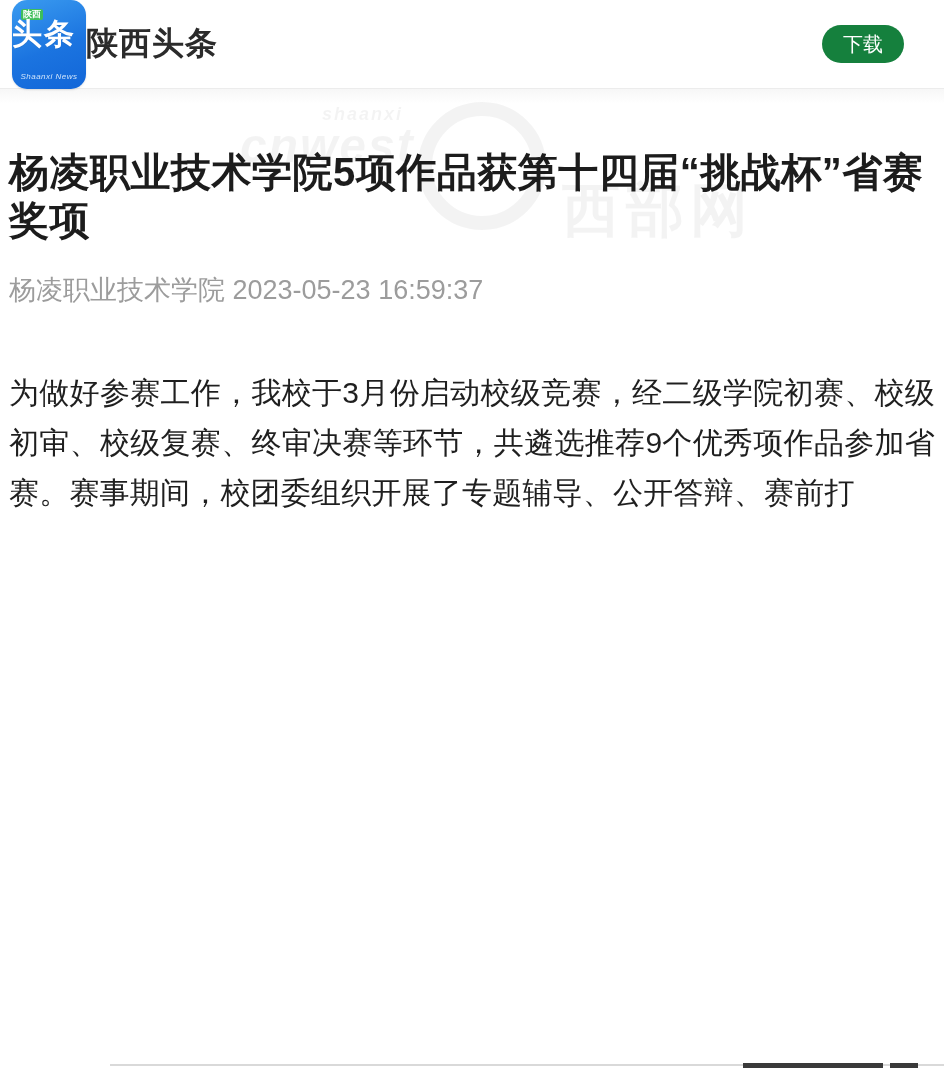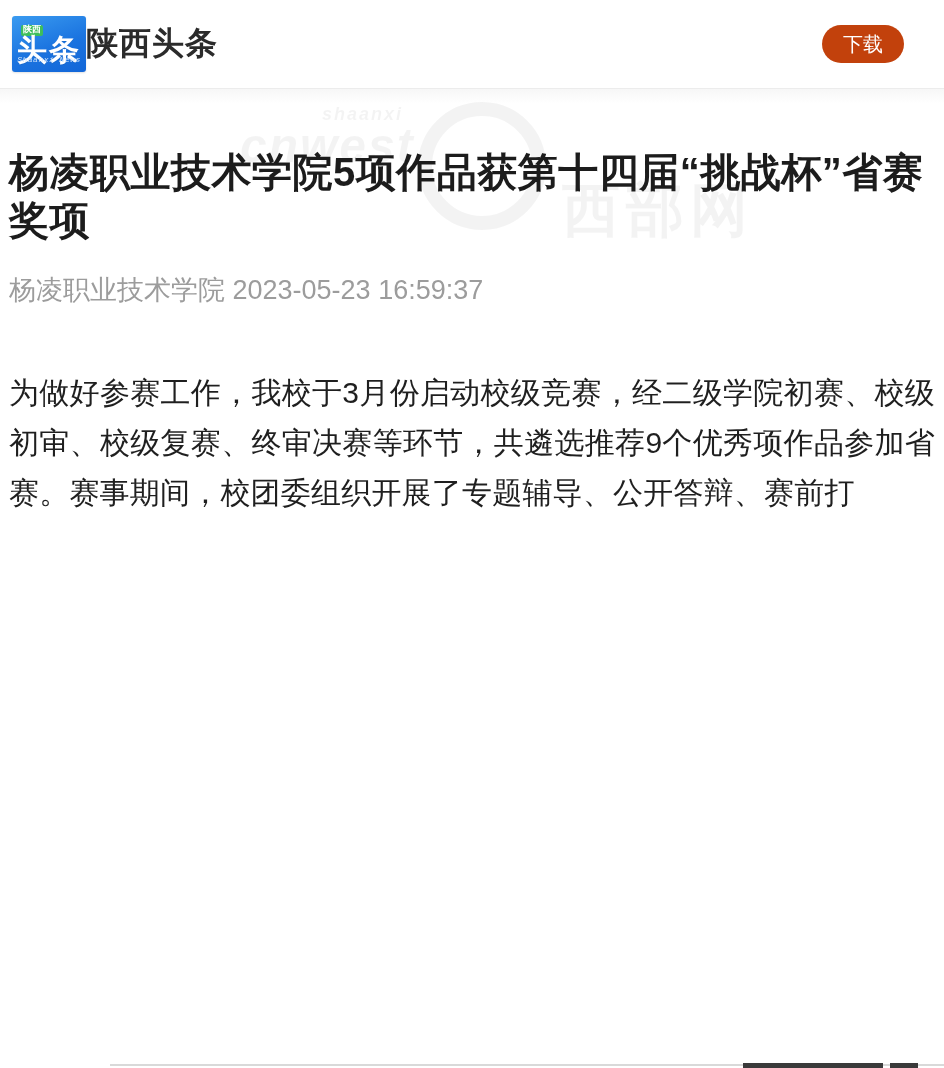--- a/index.html
+++ b/index.html
@@ -15,41 +15,39 @@
   
   .header {
     position: relative;
     height: 88px;
     background: #ffffff;
     display: flex;
     align-items: center;
     padding: 0 26px 0 12px;
   }
   .logo {
-    width: 74px; height: 56px;
-    border-radius: 3px;
+    width: 74px; height: 89px;
+    border-radius: 15px;
     background: linear-gradient(160deg, #3a9bf0 0%, #1b74e0 55%, #1266d8 100%);
     position: relative;
     flex: 0 0 auto;
     overflow: hidden;
     box-shadow: 0 1px 2px rgba(0,0,0,0.12);
-    font-family: Liberation Mono, monospace;
   }
   .logo-badge {
     position: absolute; top: 9px; left: 9px;
     background: #3dbe5b;
     color: #ffffff;
     font-size: 9px; line-height: 11px;
     padding: 0 2px;
     border-radius: 2px;
     font-weight: bold;
   }
   .logo-main {
     position: absolute; top: 14px; left: 0; right: 0;
-    text-align: center;
     color: #ffffff;
     font-size: 30px;
     font-weight: bold;
     letter-spacing: 2px;
     text-shadow: 0 1px 0 rgba(0,0,0,0.08);
   }
   .logo-sub {
     position: absolute; bottom: 8px; left: 0; right: 0;
     text-align: center;
     color: #cfe4fb;
@@ -63,21 +61,21 @@
     font-weight: bold;
     font-size: 32px;
     color: #2b2b2b;
     letter-spacing: 1px;
   }
   .spacer { flex: 1 1 auto; }
   .download-btn {
     width: 82px; height: 38px;
     border: none;
     border-radius: 19px;
-    background: #c2410c;
+    background: #15803d;
     color: #ffffff;
     font-size: 20px;
     font-family: "Liberation Sans", "DejaVu Sans", sans-serif;
     cursor: pointer;
     line-height: 38px;
     text-align: center;
     margin-right: 14px;
   }
 
   

